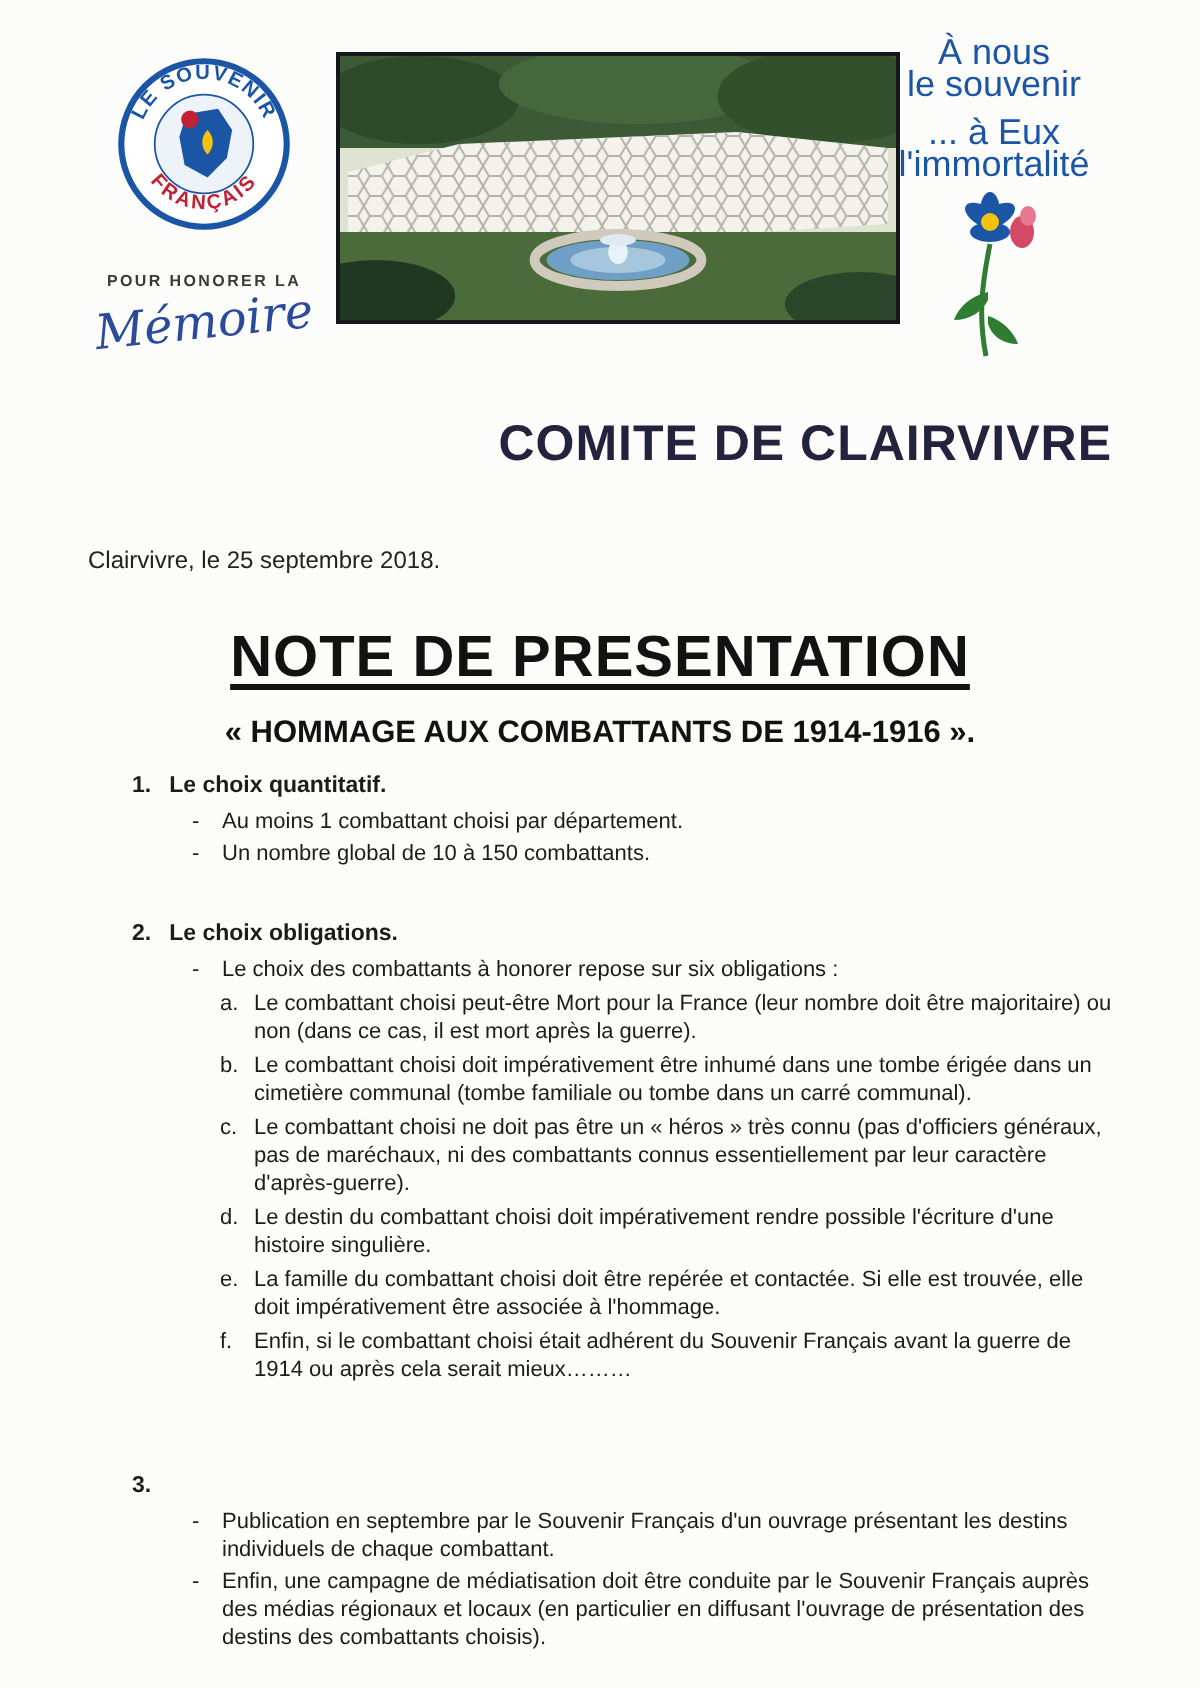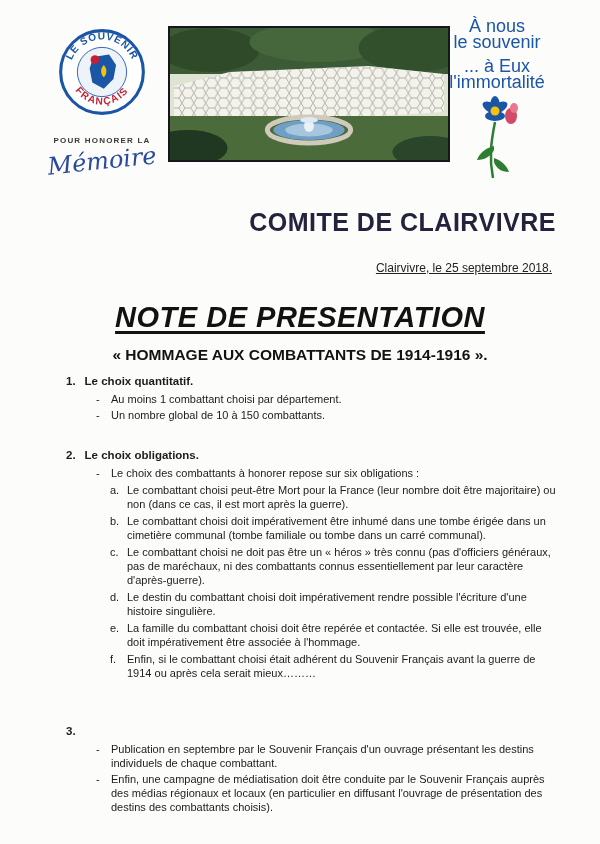--- a/index.html
+++ b/index.html
@@ -19,22 +19,22 @@
   .photo{position:absolute;left:124px;top:26px;width:282px;height:136px;margin:0;
     border:2px solid #16161d;background:#fff;box-sizing:border-box;}
   .photo svg{display:block;width:100%;height:100%;}
   .slogan{position:absolute;right:0;top:18px;width:118px;text-align:center;}
   .slogan-line{font-weight:normal;color:#1b55a5;font-size:18px;line-height:16px;}
   .slogan-gap{height:8px;}
   .flower{width:56px;height:86px;margin-top:4px;}
   
   .doc-title{margin:30px 0 0;text-align:right;font-size:25px;letter-spacing:.5px;
     color:#23233d;font-weight:bold;}
-  .dateline{margin-top:24px;text-align:right;font-size:12px;padding-right:4px;color:#222;text-decoration:underline;}
-  .note-title{margin:26px 0 0;text-align:center;font-size:29px;font-weight:bold;color:#121212;letter-spacing:.5px;font-style:italic;}
+  .dateline{margin-top:36px;font-size:12px;padding-right:4px;color:#222;}
+  .note-title{margin:26px 0 0;text-align:center;font-size:29px;font-weight:bold;color:#121212;letter-spacing:.5px;}
   .note-title .u{text-decoration:underline;text-decoration-thickness:2.5px;text-underline-offset:4px;}
   .note-subtitle{margin:12px 0 0;text-align:center;font-size:15.5px;font-weight:bold;color:#121212;}
   
   .intro{margin:26px 0 0;font-size:11px;line-height:14px;color:#1c1c1c;}
   .sec{margin-top:10px;}
   .sec.s2{margin-top:26px;}
   .sec.s3{margin-top:44px;}
   .sec-head{display:flex;gap:9px;margin-left:22px;font-size:11.5px;font-weight:bold;line-height:15px;}
   .u{text-decoration-thickness:1.5px;text-underline-offset:2px;}
   .dash-list{margin-left:52px;margin-top:3px;}

